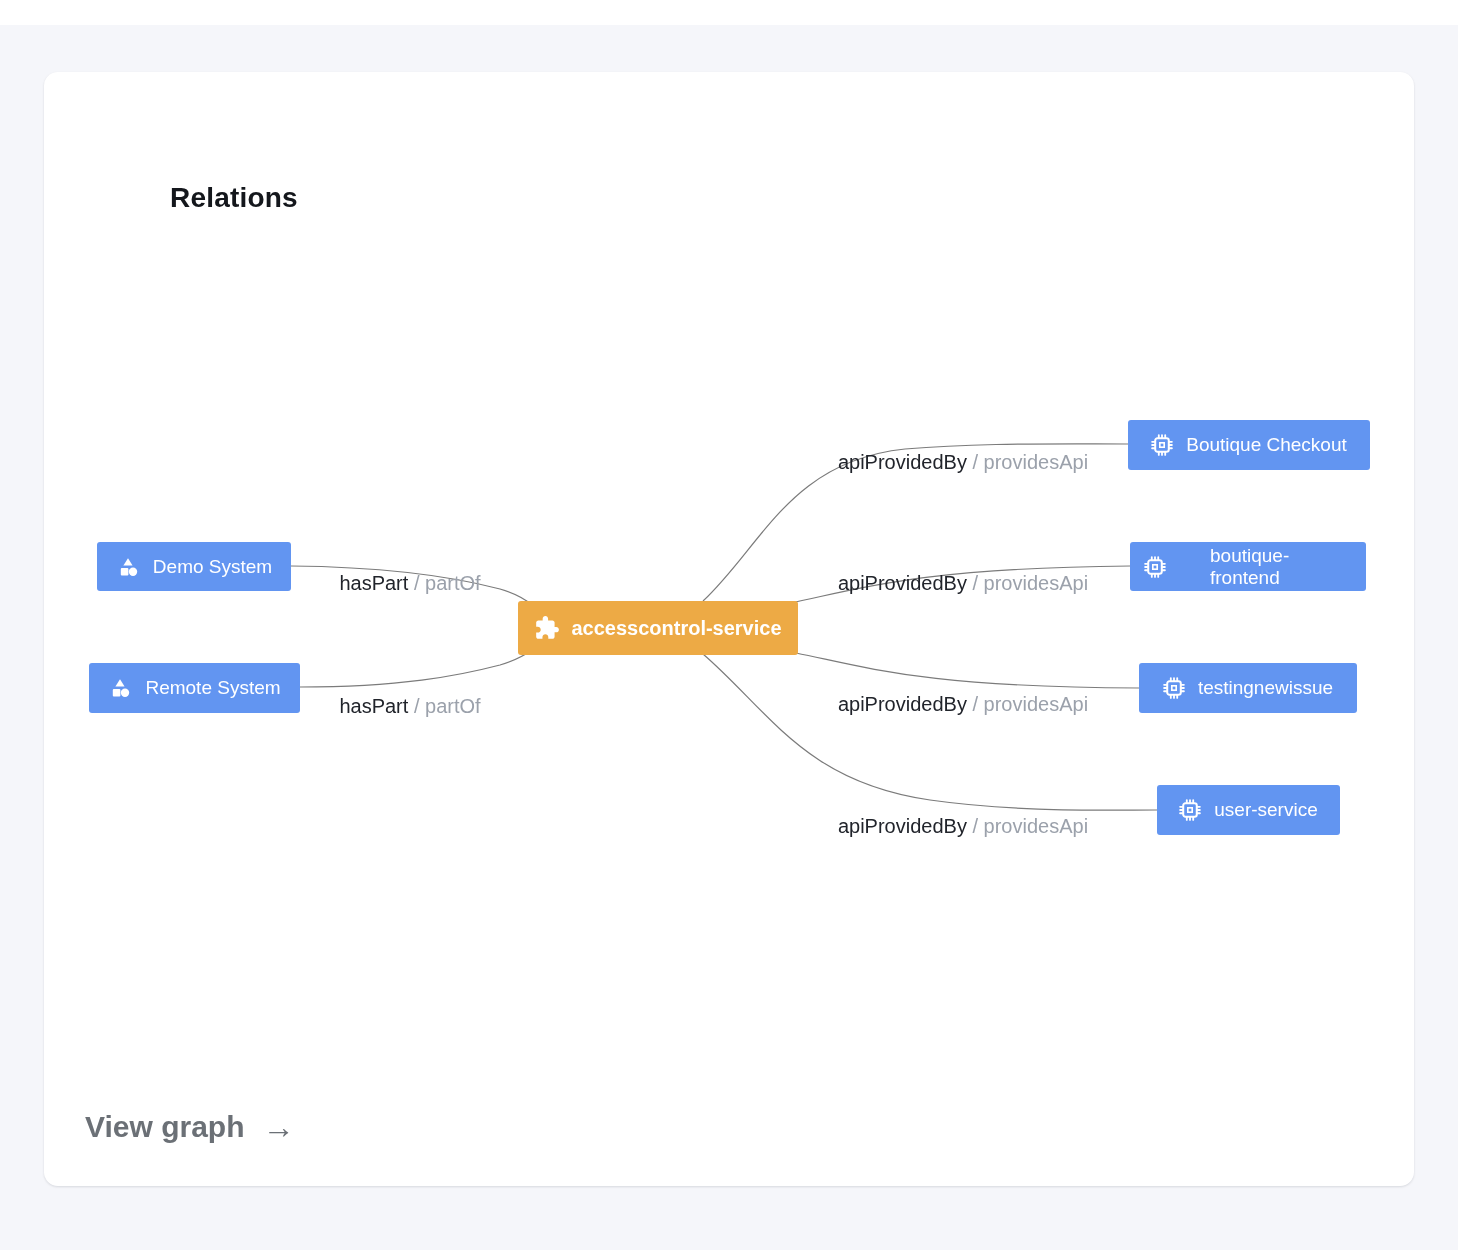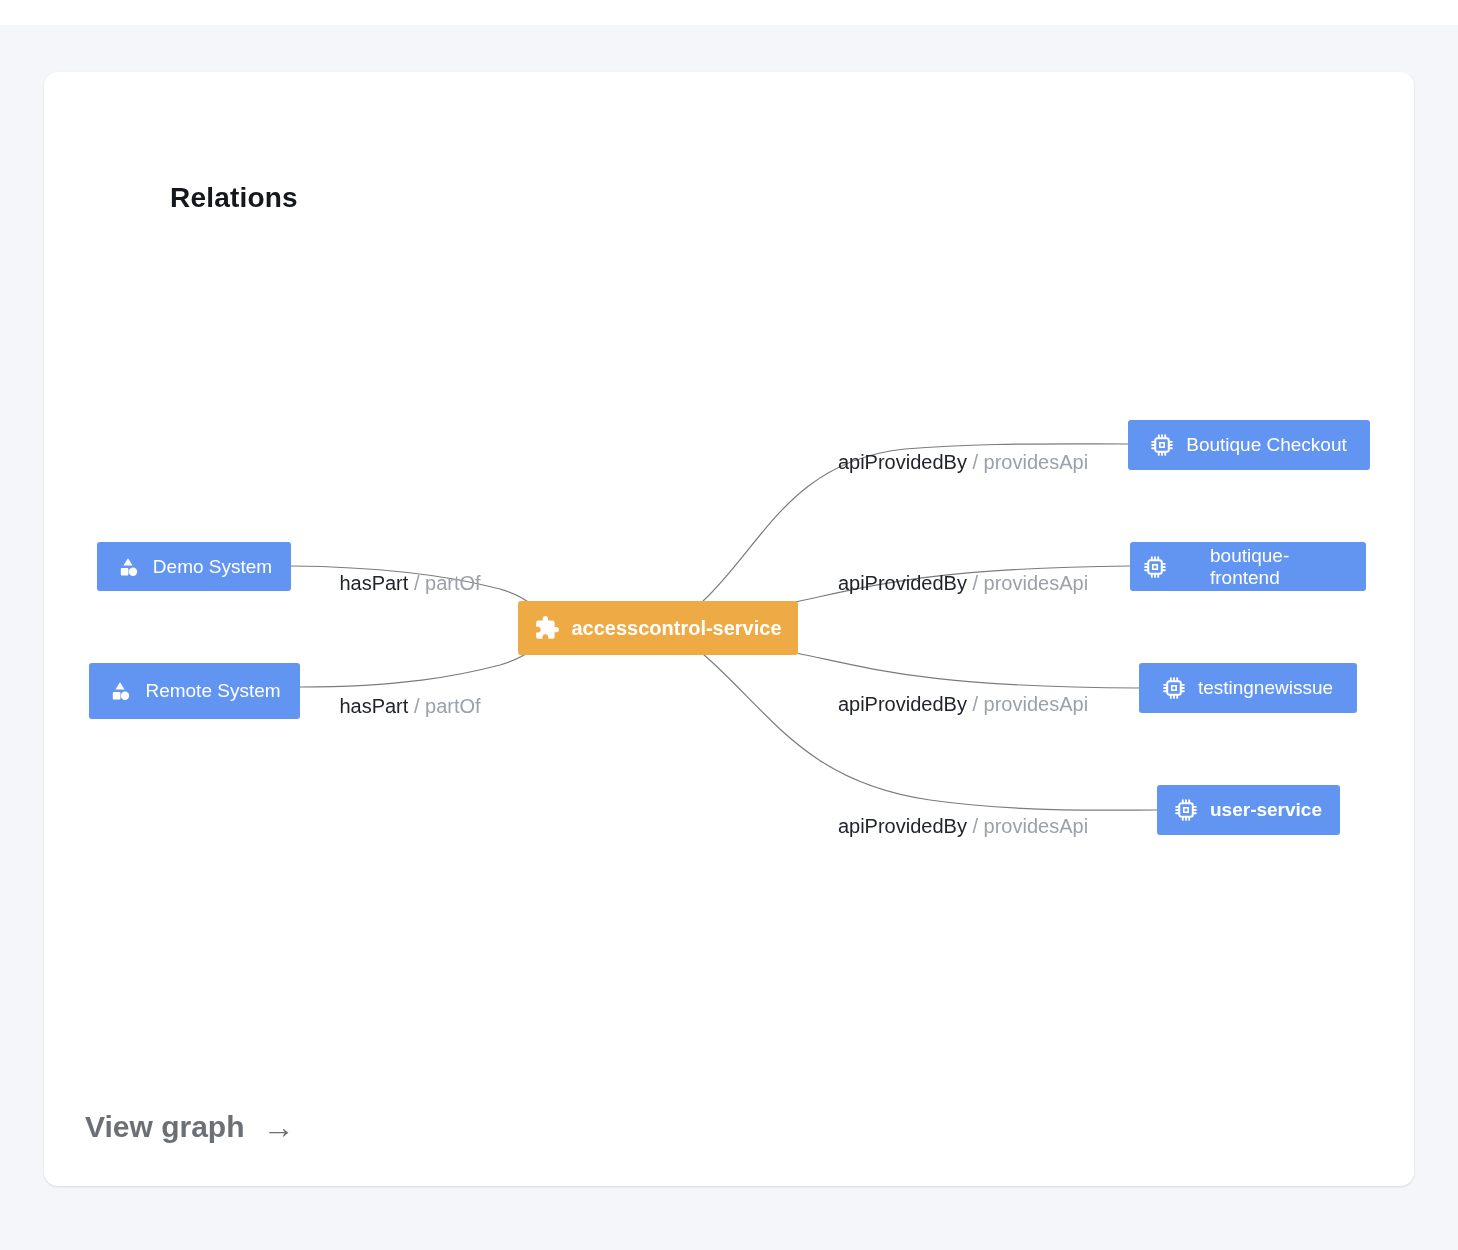--- a/index.html
+++ b/index.html
@@ -100,21 +100,21 @@
   <span class="icon">
     <svg width="24" height="24" viewBox="0 0 24 24">
       <polygon points="12,3.2 16.6,10.6 7.4,10.6" fill="#fff"></polygon>
       <rect x="4.8" y="13" width="7.6" height="7.6" rx="1" fill="#fff"></rect>
       <circle cx="17" cy="16.8" r="4.2" fill="#fff"></circle>
     </svg>
   </span>
   <span>Demo System</span>
 </div>
 
-<div class="node node-blue" style="left:89px; top:663px; width:211px; height:56px;">
+<div class="node node-blue" style="left:89px; top:663px; width:211px; height:50px;">
   <span class="icon">
     <svg width="24" height="24" viewBox="0 0 24 24">
       <polygon points="12,3.2 16.6,10.6 7.4,10.6" fill="#fff"></polygon>
       <rect x="4.8" y="13" width="7.6" height="7.6" rx="1" fill="#fff"></rect>
       <circle cx="17" cy="16.8" r="4.2" fill="#fff"></circle>
     </svg>
   </span>
   <span>Remote System</span>
 </div>
 
@@ -192,21 +192,21 @@
           <line x1="20" y1="12" x2="22.8" y2="12"></line>
           <line x1="20" y1="15.5" x2="22.8" y2="15.5"></line>
       </g>
       <rect x="4.6" y="4.6" width="14.8" height="14.8" rx="2.4" stroke-width="2.2"></rect>
       <rect x="9.6" y="9.6" width="4.8" height="4.8" stroke-width="1.8"></rect>
     </svg>
   </span>
   <span>testingnewissue</span>
 </div>
 
-<div class="node node-blue" style="left:1157px; top:785px; width:183px; height:50px;font-weight:bold;">
+<div class="node node-blue" style="left:1157px; top:785px; width:183px; height:50px;">
   <span class="icon">
     <svg width="22" height="22" viewBox="0 0 24 24" fill="none" stroke="#fff" stroke-linecap="round">
       <g stroke-width="2">
         <line x1="8.5" y1="1.2" x2="8.5" y2="4"></line>
           <line x1="12" y1="1.2" x2="12" y2="4"></line>
           <line x1="15.5" y1="1.2" x2="15.5" y2="4"></line>
         <line x1="8.5" y1="20" x2="8.5" y2="22.8"></line>
           <line x1="12" y1="20" x2="12" y2="22.8"></line>
           <line x1="15.5" y1="20" x2="15.5" y2="22.8"></line>
         <line x1="1.2" y1="8.5" x2="4" y2="8.5"></line>

